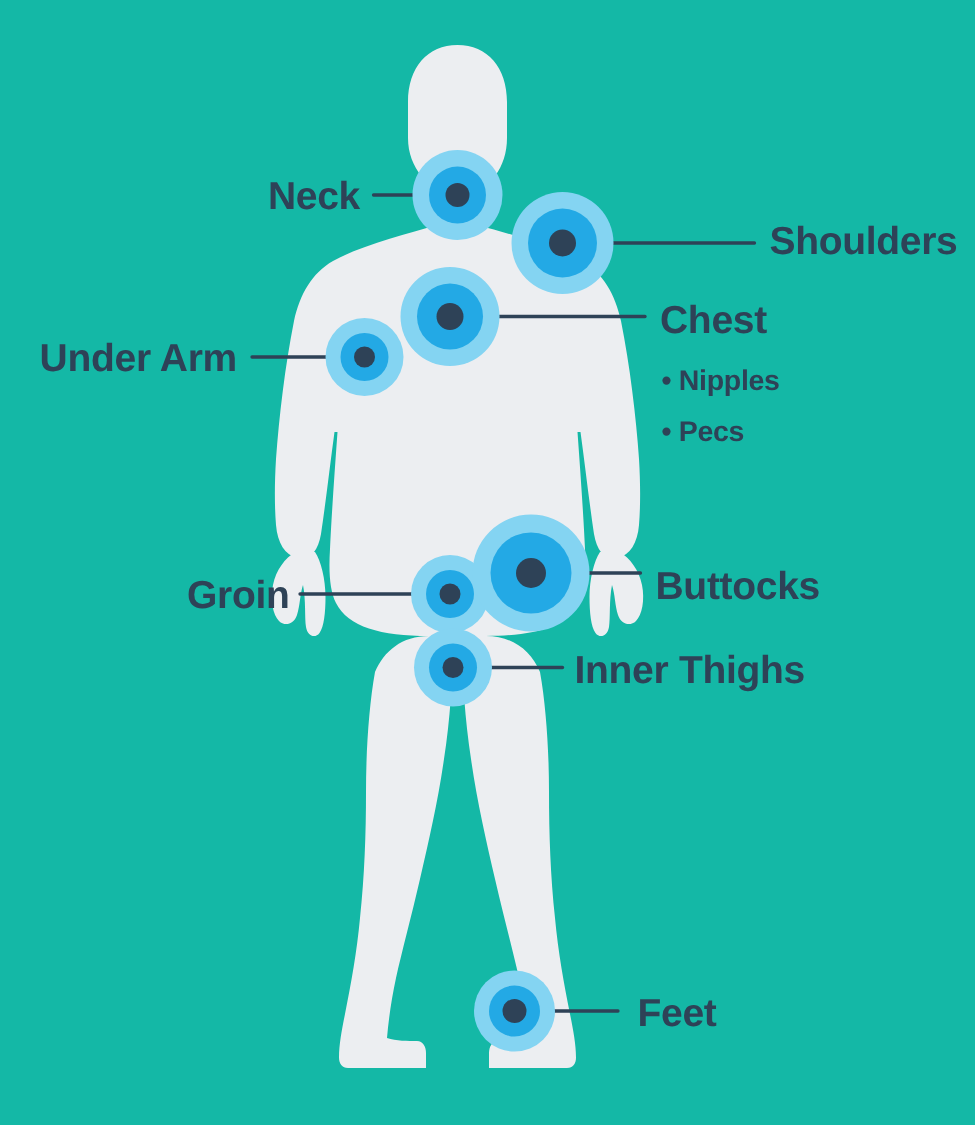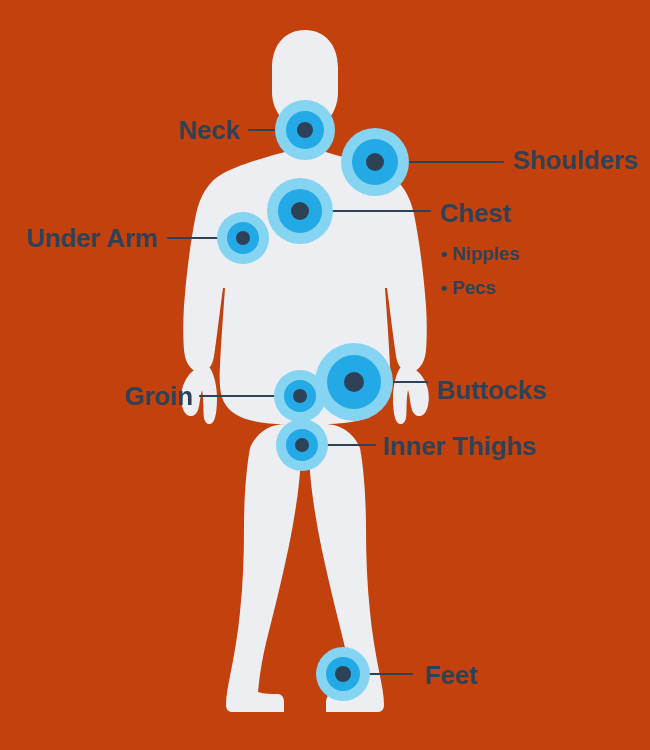--- a/index.html
+++ b/index.html
@@ -4,21 +4,21 @@
 <style>
   html, body {
     margin: 0;
     padding: 0;
     background: #ffffff;
   }
   #stage {
     position: relative;
     width: 650px;
     height: 750px;
-    background: #c2410c;
+    background: #14b8a6;
     overflow: hidden;
     font-family: "Liberation Sans", sans-serif;
     text-align: center;
   }
   #diagram-svg {
     position: absolute;
     left: 0;
     top: 0;
     width: 650px;
     height: 750px;

